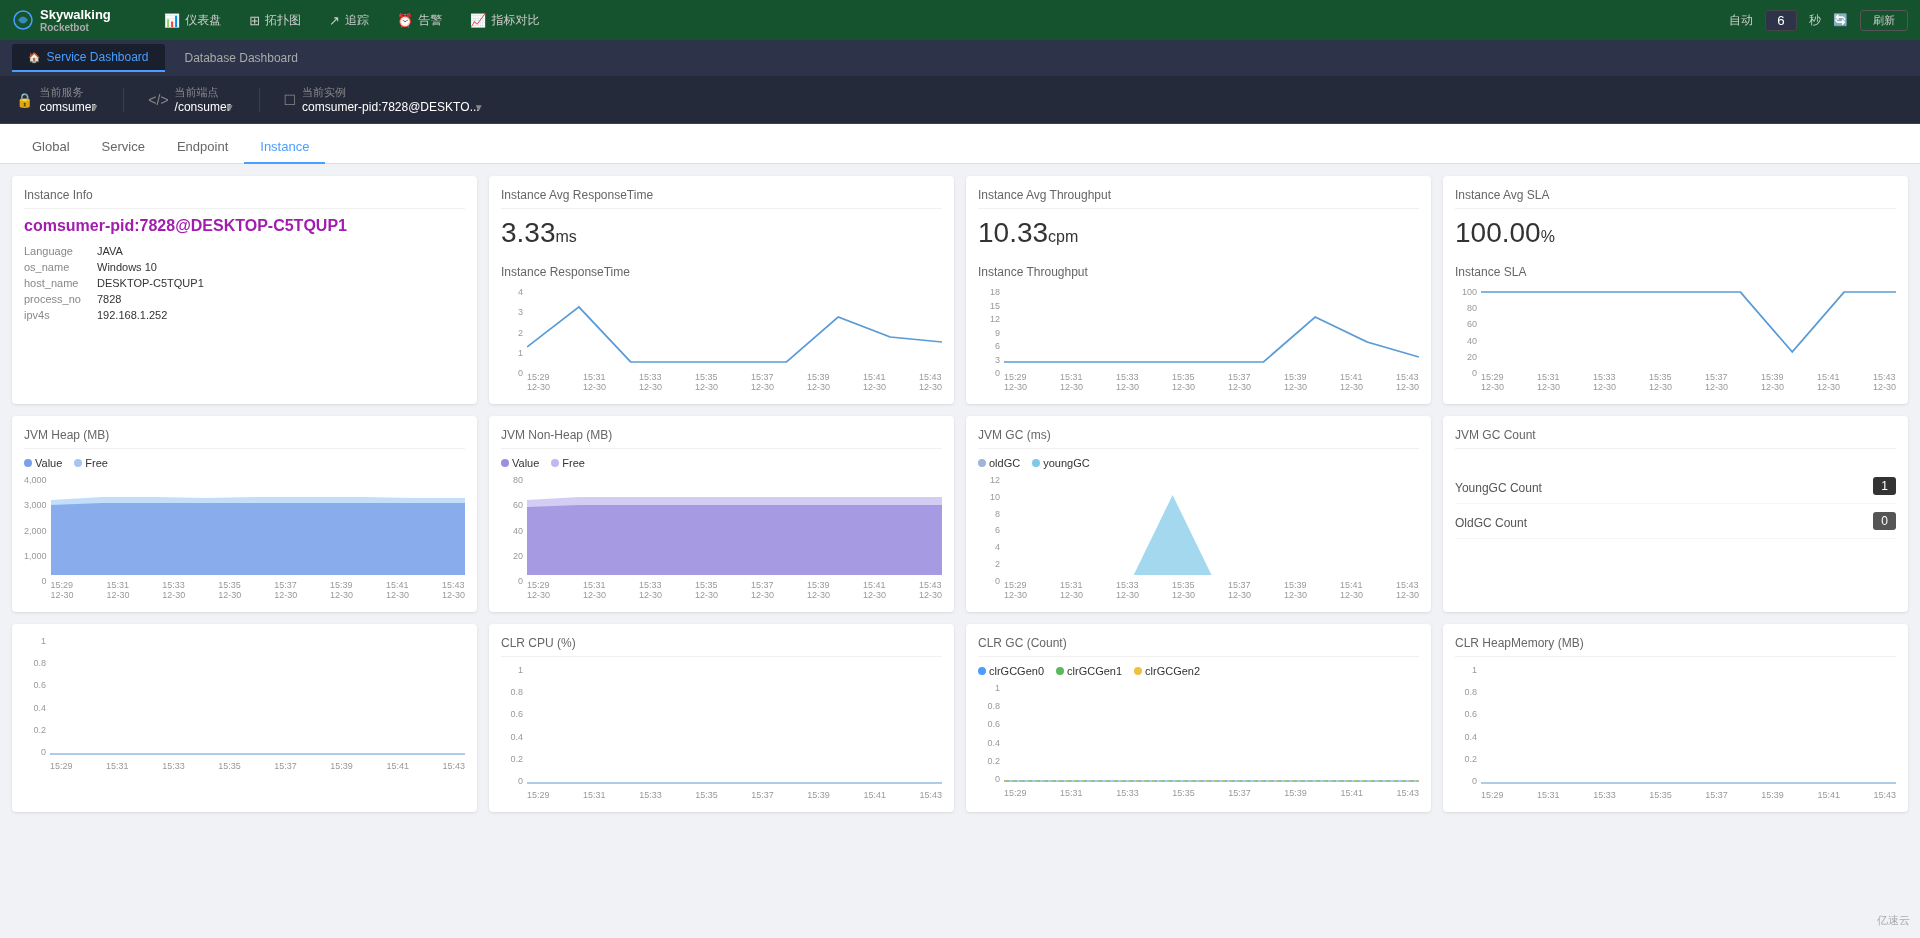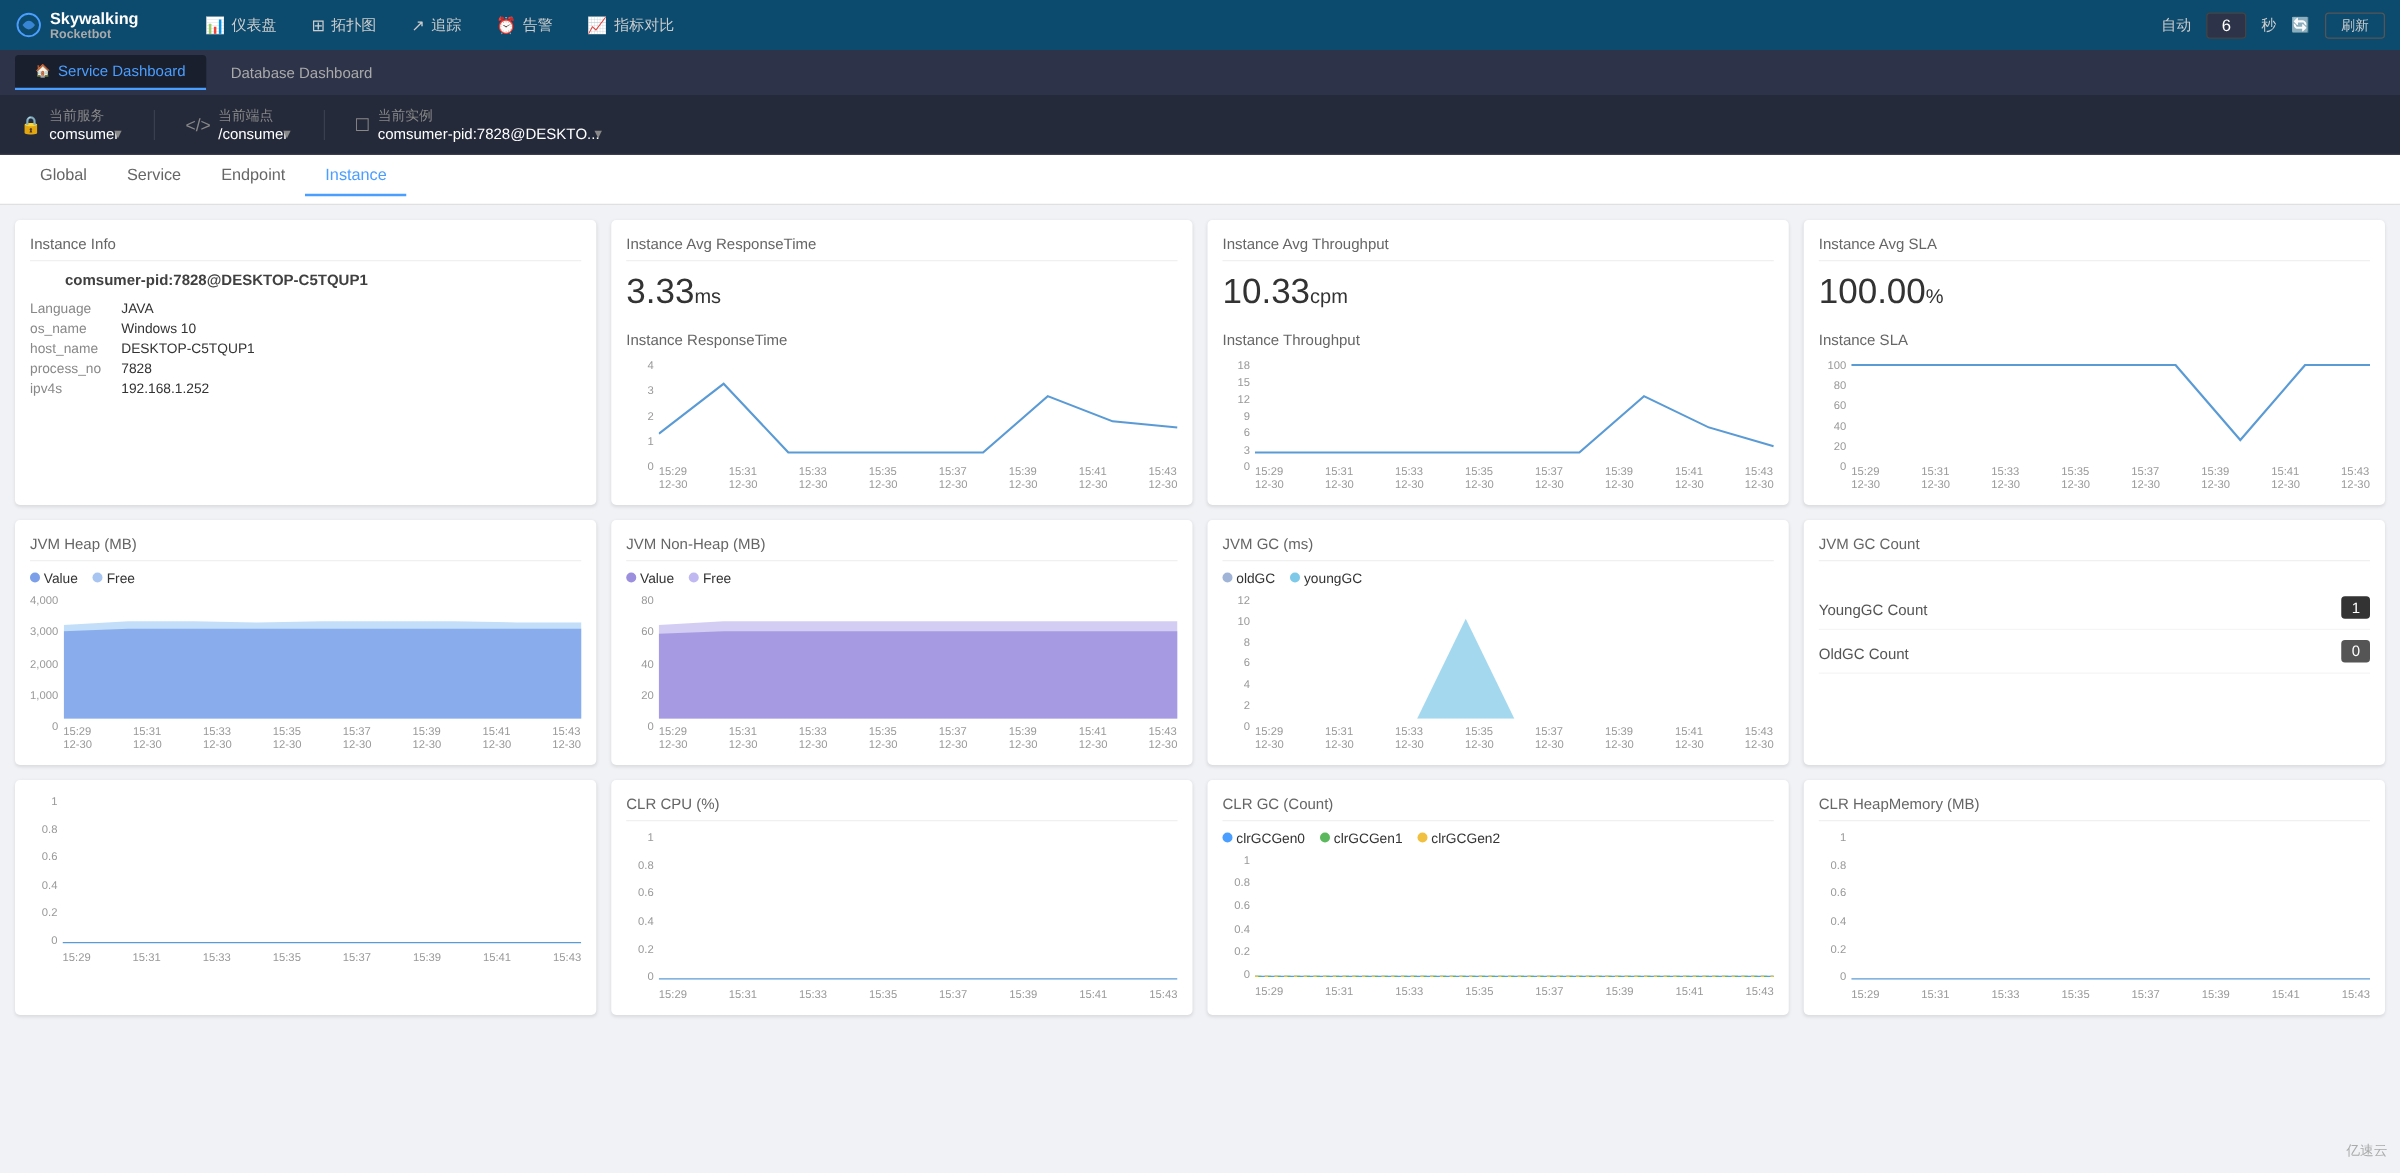--- a/index.html
+++ b/index.html
@@ -1,20 +1,20 @@
 <!DOCTYPE html>
 <html><head>
   <meta charset="utf-8">
   <style>
     * { box-sizing: border-box; margin: 0; padding: 0; }
     body { font-family: Arial, sans-serif; background: #f0f2f5; font-size: 12px; color: #333; }
 
     
     .top-nav {
-      background: #0c4a6e;
+      background: #14532d;
       height: 40px;
       display: flex;
       align-items: center;
       padding: 0 12px;
       gap: 20px;
       color: #ccc;
     }
     .brand { display: flex; align-items: center; gap: 6px; color: #fff; font-size: 13px; min-width: 120px; }
     .nav-items { display: flex; gap: 4px; flex: 1; }
     .nav-item {
@@ -63,21 +63,21 @@
     .control-label { font-size: 11px; color: #888; }
     .control-value { color: #fff; font-size: 12px; }
     .chevron { font-size: 10px; color: #888; margin-left: -10px; }
     .control-separator { width: 1px; height: 24px; background: #3a3f50; }
 
     
     .page-tabs {
       background: #fff;
       height: 40px;
       display: flex;
-      align-items: flex-start;
+      align-items: flex-end;
       padding: 0 16px;
       border-bottom: 1px solid #e0e0e0;
       gap: 0;
     }
     .page-tab {
       padding: 8px 16px; color: #666; cursor: pointer; font-size: 13px;
       border-bottom: 2px solid transparent; margin-bottom: -1px;
     }
     .page-tab.active { color: #4a9eff; border-bottom: 2px solid #4a9eff; }
 
@@ -98,21 +98,21 @@
       box-shadow: 0 1px 3px rgba(0,0,0,0.1);
     }
     .card-title {
       font-size: 12px; color: #666; margin-bottom: 8px; font-weight: 500;
       padding-bottom: 6px; border-bottom: 1px solid #f0f0f0;
     }
     .card-metric { font-size: 28px; font-weight: 300; color: #333; margin: 8px 0 16px 0; }
     .metric-unit { font-size: 16px; }
 
     
-    .instance-name { font-size: 12px; font-weight: 600; color: #404040; margin-bottom: 10px; margin-left: 28px; }
+    .instance-name { font-size: 16px; font-weight: 600; color: #a21caf; margin-bottom: 10px; }
     .info-row { display: flex; gap: 8px; margin-bottom: 4px; font-size: 11px; }
     .info-key { color: #888; min-width: 65px; }
     .info-val { color: #333; }
     .chart-labels { display: flex; justify-content: space-between; font-size: 9px; color: #999; margin-top: 2px; }
 
     .legend { display: flex; gap: 12px; margin-bottom: 6px; font-size: 11px; align-items: center; }
     .legend-dot { width: 8px; height: 8px; border-radius: 50%; display: inline-block; margin-right: 3px; }
 
     
     .chart-wrapper { display: flex; gap: 4px; }

